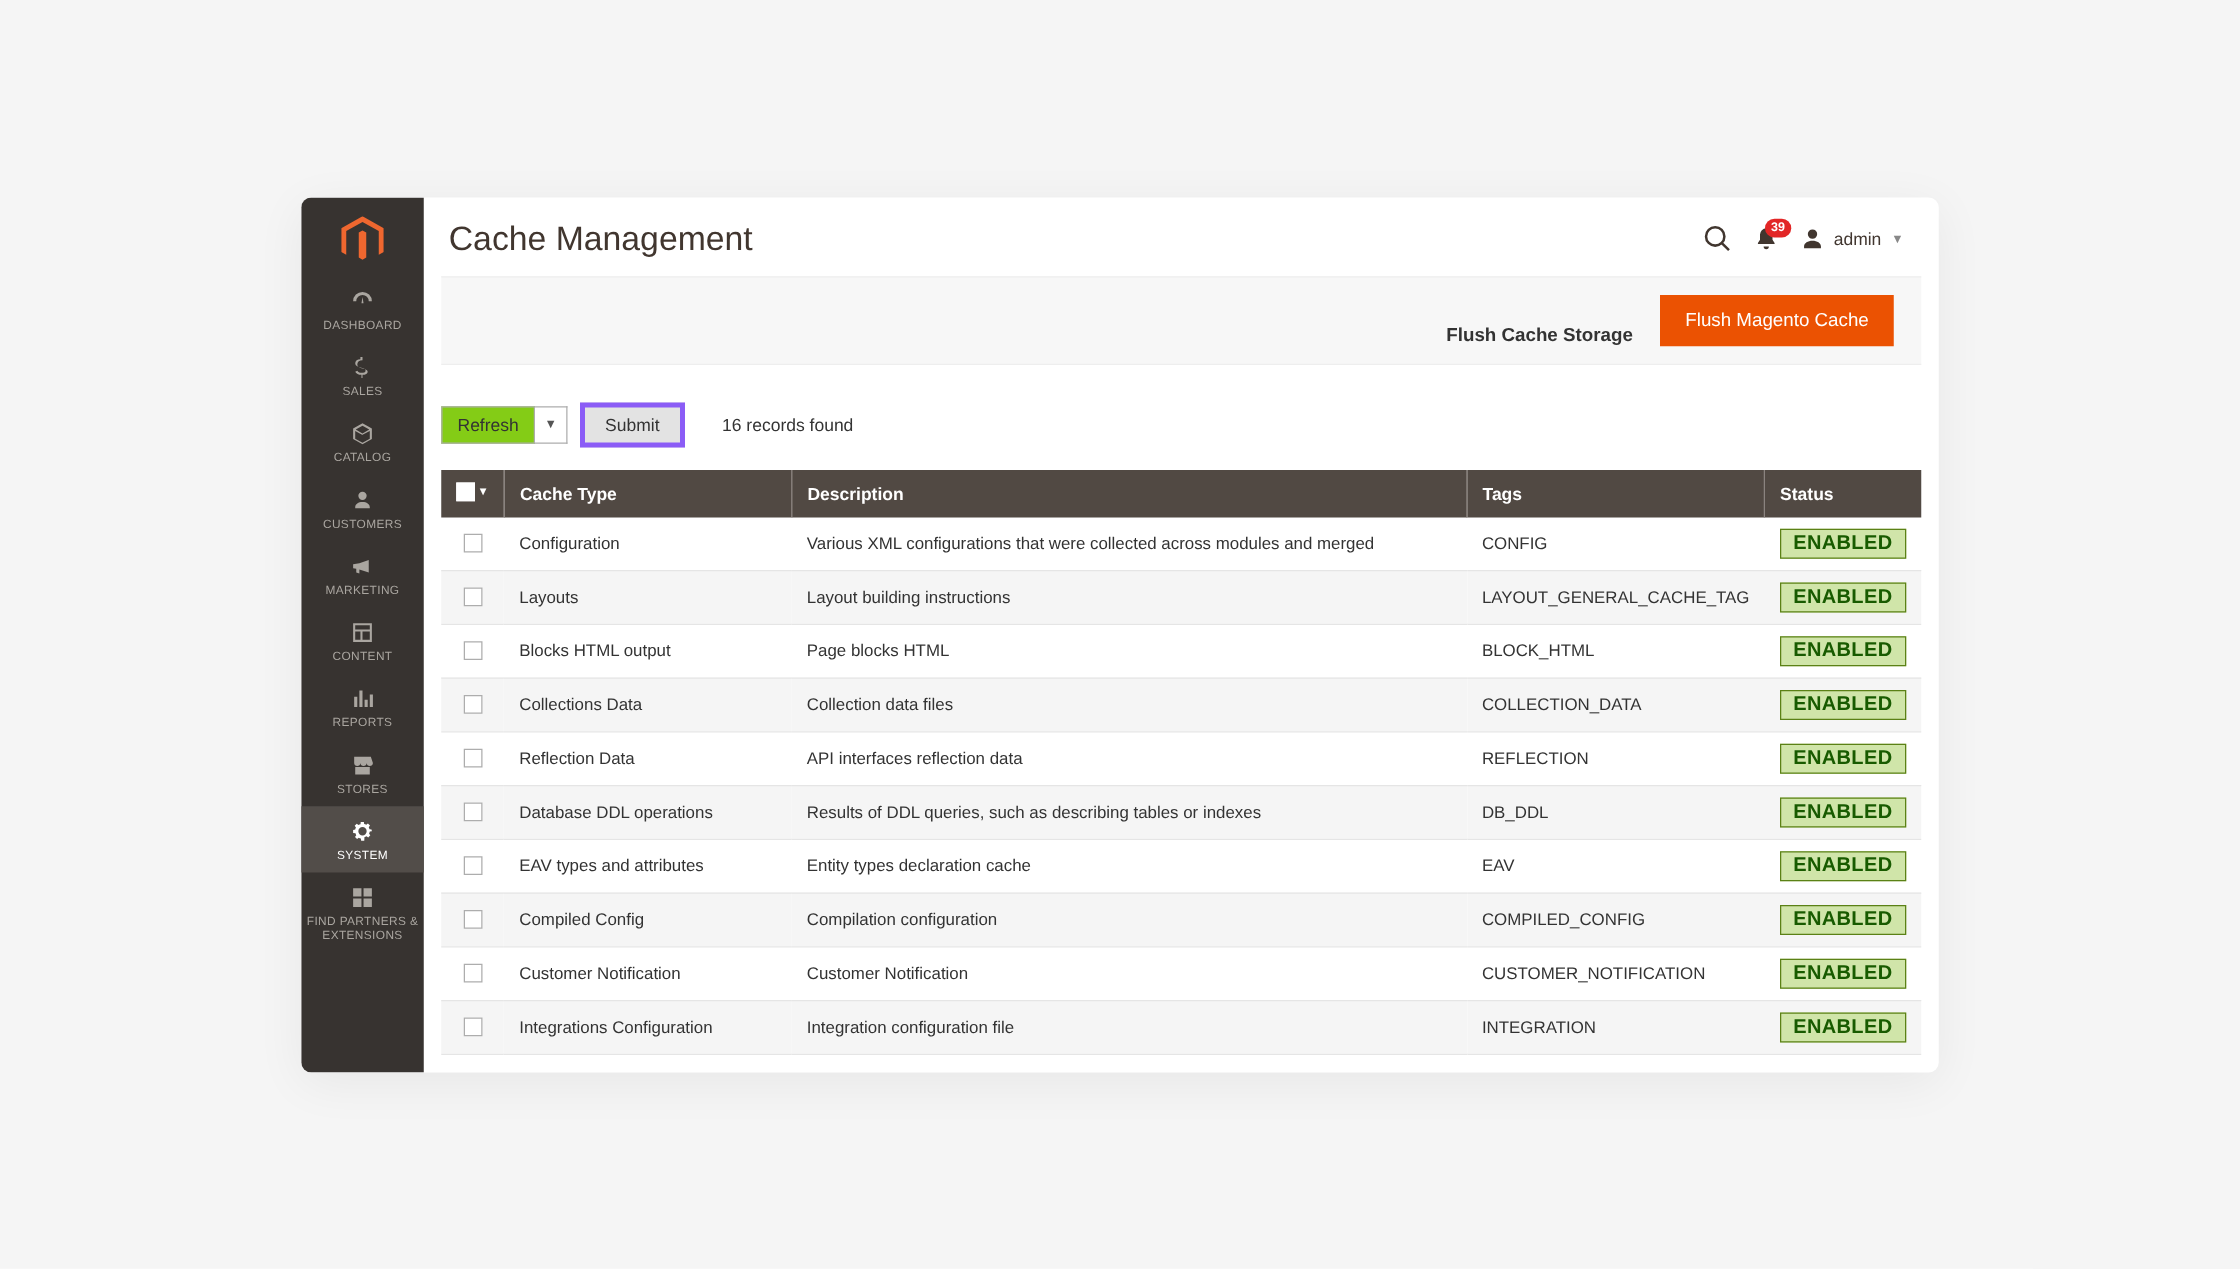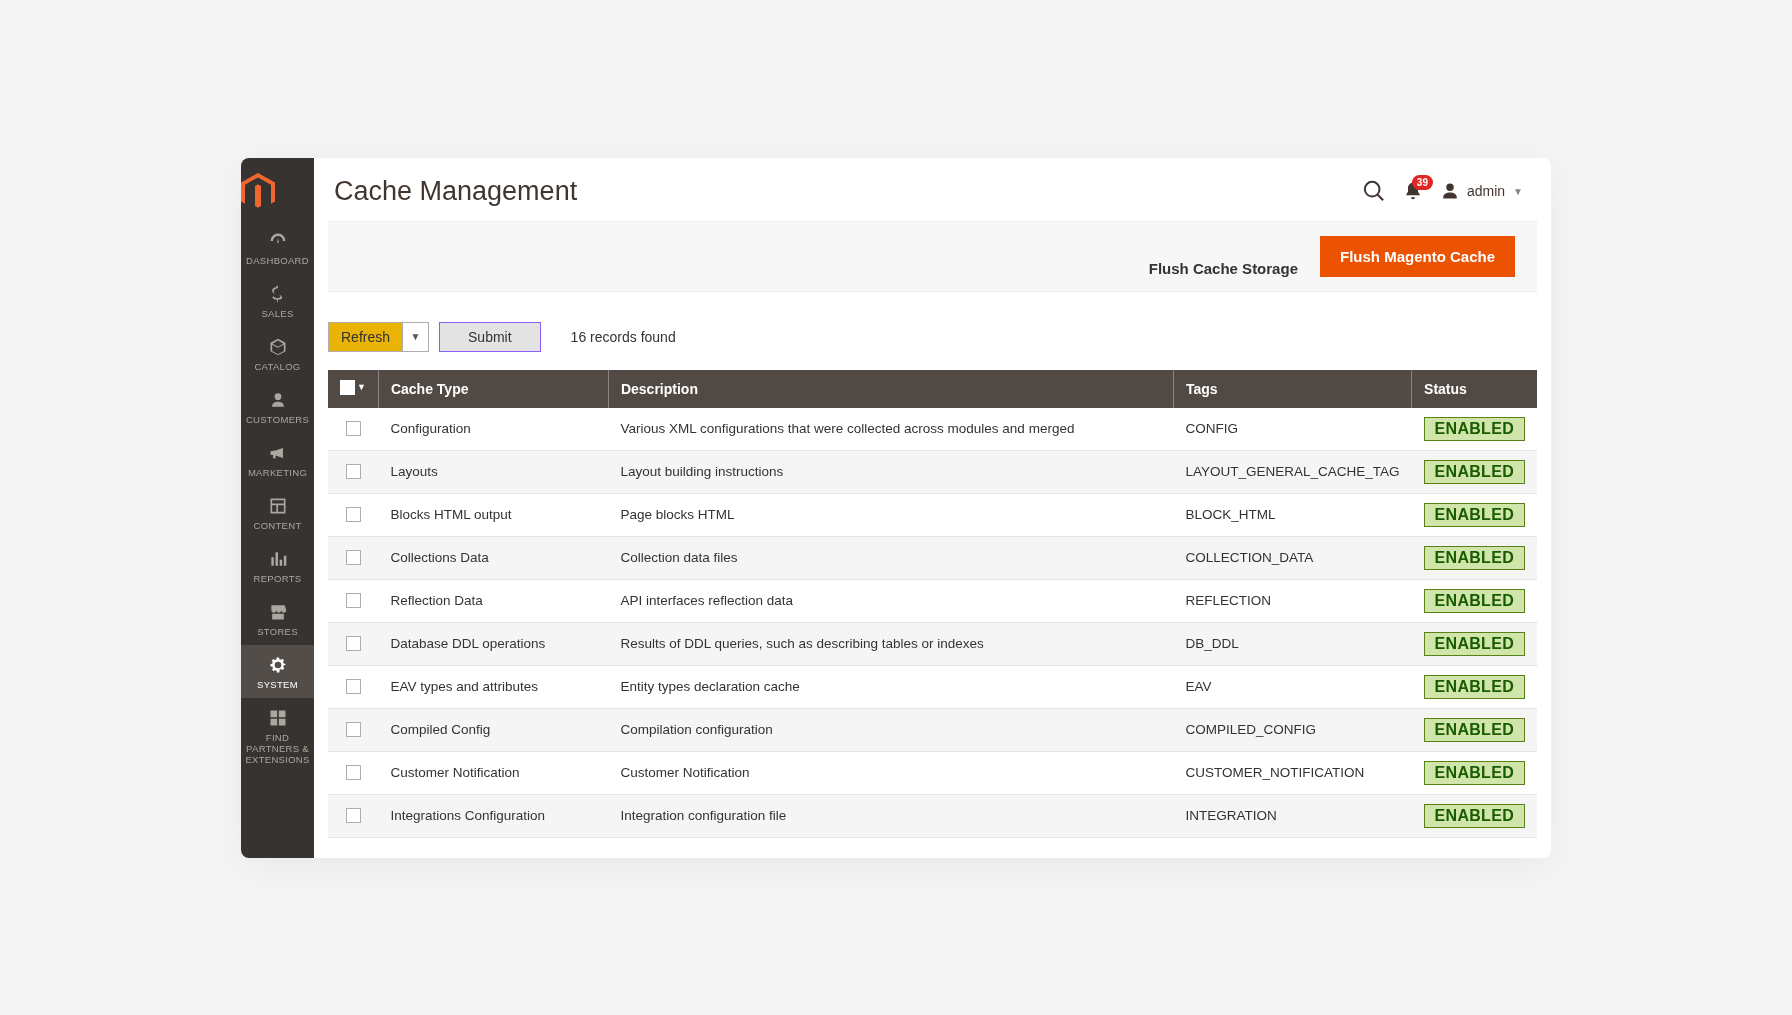--- a/index.html
+++ b/index.html
@@ -17,26 +17,26 @@
     width: 1310px;
     height: 700px;
     background: #fff;
     border-radius: 8px;
     box-shadow: 0 8px 40px rgba(0,0,0,0.06);
     overflow: hidden;
     display: flex;
   }
   
   .sidebar {
-    width: 73px;
+    width: 98px;
     background: #373330;
     color: #aaa;
     display: flex;
     flex-direction: column;
-    align-items: flex-start;
+    align-items: center;
     flex-shrink: 0;
   }
   .logo {
     padding: 15px 0 10px;
     display: flex;
     justify-content: center;
   }
   .nav-item {
     width: 100%;
     padding: 10px 4px 8px;
@@ -111,59 +111,59 @@
     font-size: 15px;
     font-weight: 600;
     cursor: pointer;
     margin-top: 24px;
   }
   .primary-btn {
     background: #eb5202;
     color: #fff;
     border: none;
     font-size: 15px;
-    font-weight: 700;
+    font-weight: 400;
     padding: 12px 20px;
     cursor: pointer;
   }
   
   .toolbar {
     display: flex;
     align-items: center;
     gap: 10px;
     padding: 30px 14px 18px;
   }
   .select-wrap {
     display: flex;
     align-items: stretch;
   }
   .select-btn {
     border: 1px solid #adadad;
-    background: #eab308;
+    background: #84cc16;
     padding: 6px 12px;
     font-size: 14px;
     color: #333;
     cursor: pointer;
   }
   .select-caret {
     border: 1px solid #adadad;
     border-left: none;
     background: #fff;
     width: 26px;
     display: flex;
     align-items: center;
     justify-content: center;
     cursor: pointer;
     font-size: 10px;
     color: #555;
   }
   .submit-btn {
-    border: 1px solid #8b5cf6;
+    border: 4px solid #8b5cf6;
     background: #e3e3e3;
-    padding: 6px 28px;
+    padding: 6px 16px;
     font-size: 14px;
     color: #333;
     cursor: pointer;
   }
   .records-text {
     margin-left: 20px;
     font-size: 14px;
     color: #333;
   }
   

